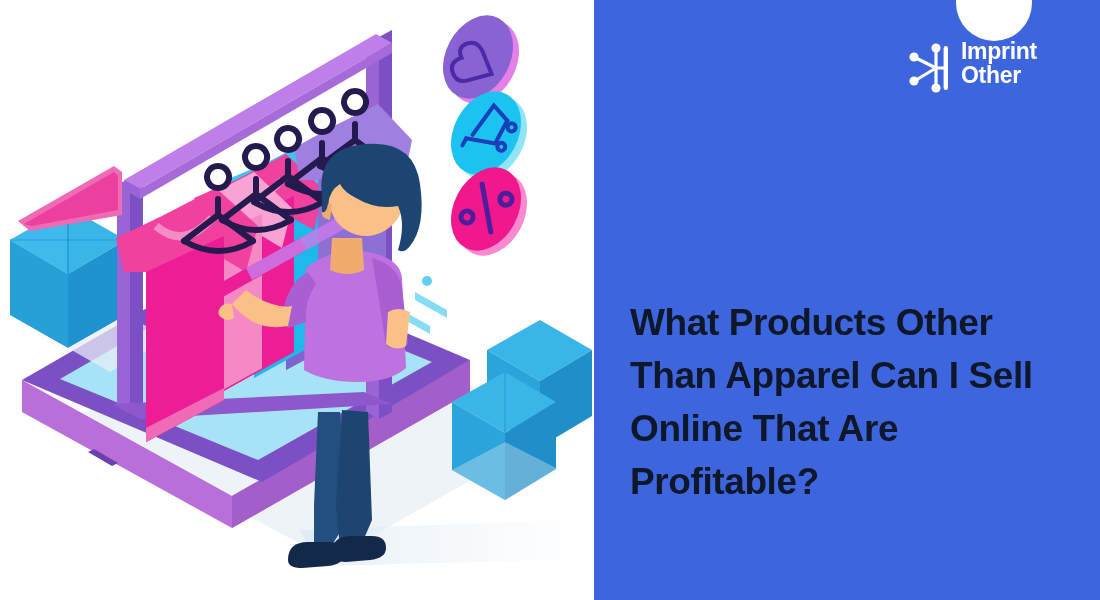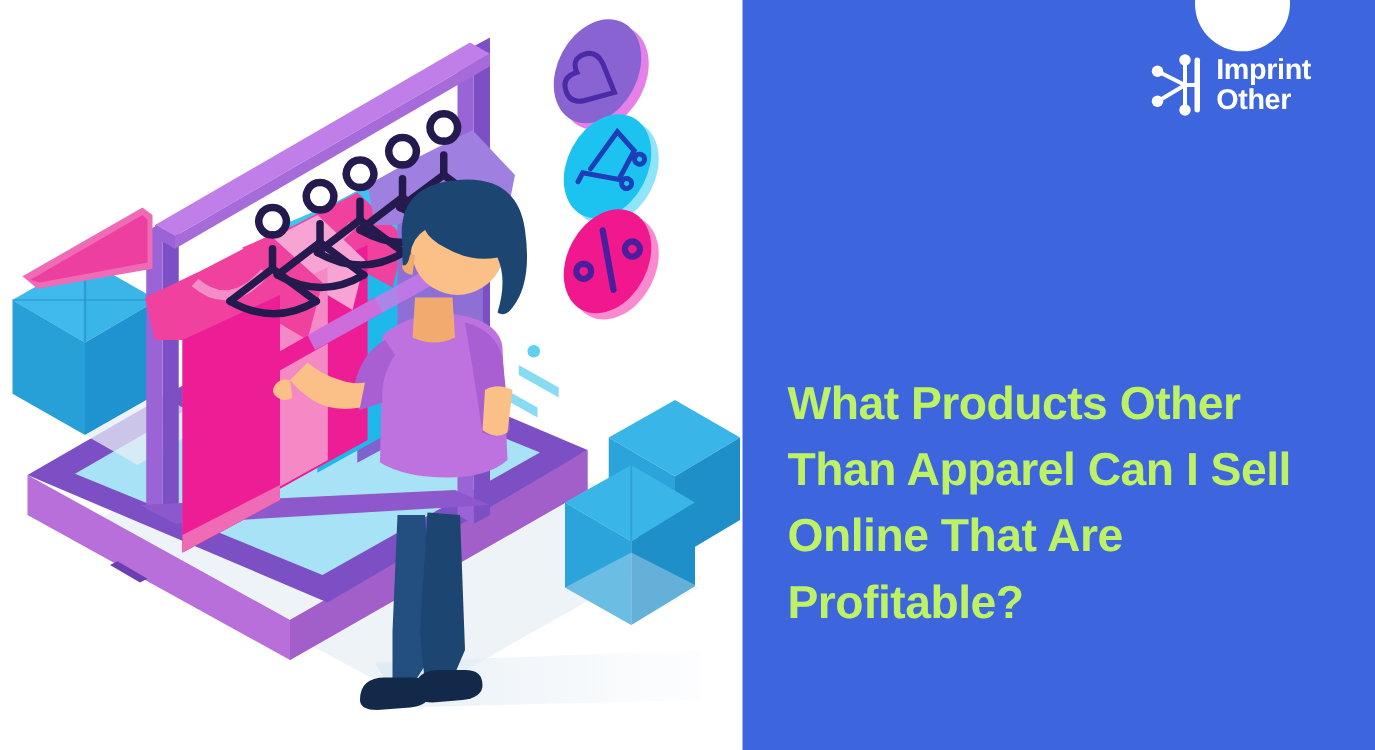--- a/index.html
+++ b/index.html
@@ -38,24 +38,23 @@
     top: -35px;
     width: 76px;
     height: 76px;
     border-radius: 50%;
     background: #ffffff;
   }
 
   
   .logo {
     position: absolute;
-    left: 324px;             
+    left: 312px;             
     top: 40px;
     display: flex;
-    align-items: center;
     gap: 9px;
     z-index: 4;
   }
   .logo-mark {
     width: 46px;
     height: 56px;
     display: block;
   }
   .logo-words {
     display: flex;
@@ -69,21 +68,21 @@
     letter-spacing: -0.3px;
     white-space: nowrap;
   }
 
   
   .headline {
     position: absolute;
     left: 36px;              
     top: 296px;
     width: 440px;
-    color: #bef264;
+    color: #0f172a;
     font-size: 37px;
     font-weight: 700;
     line-height: 53px;
     letter-spacing: -0.4px;
   }
 
   
   .illustration {
     position: absolute;
     left: 0; top: 0;

